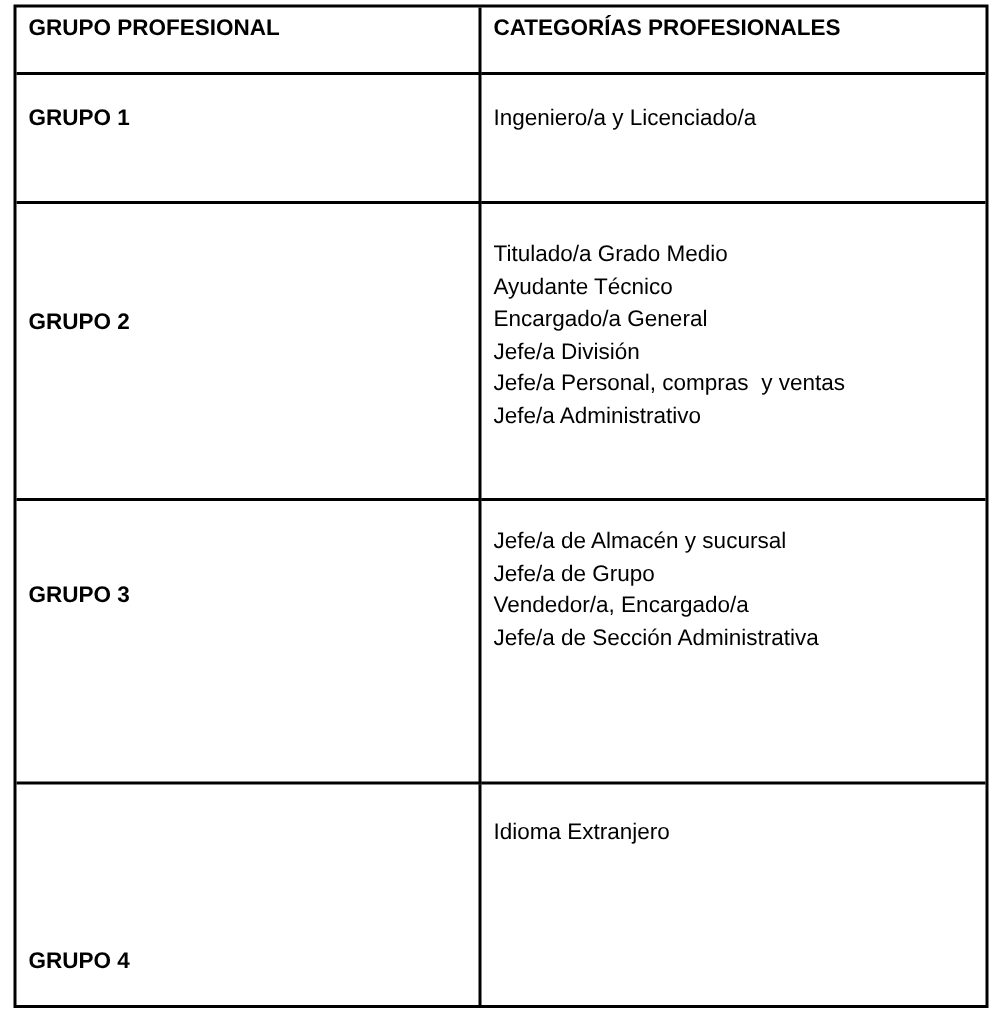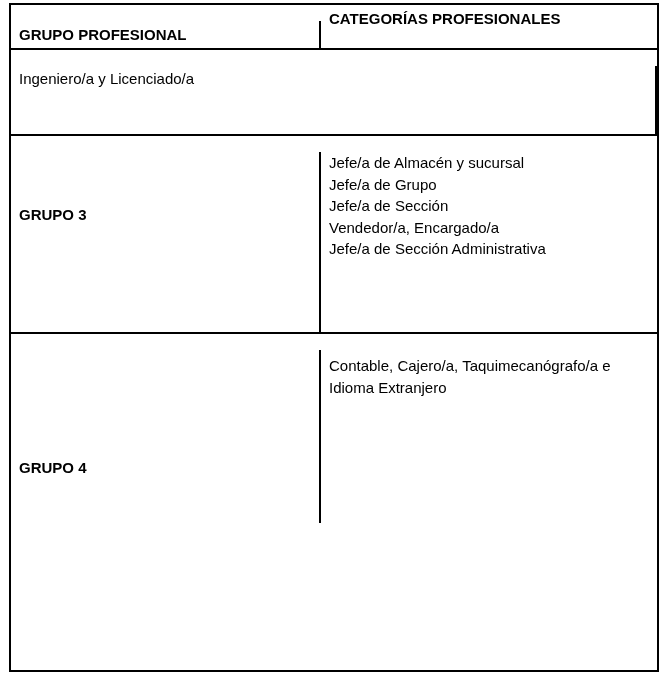--- a/index.html
+++ b/index.html
@@ -22,21 +22,21 @@
     background: #ffffff;
   }
 
   .cell {
     padding-left: 8px;
     padding-right: 6px;
     font-size: 15px;
     line-height: 21.5px;
     overflow: hidden;
   }
-  .cell.left  { border-right: 2px solid #000000; margin-top: 16px; }
+  .cell.left  { border-right: 2px solid #000000; }
   .cell.rb    { border-bottom: 2px solid #000000; }
 
   .hdr   { font-weight: 700; padding-top: 3px; }
   .glbl  { font-weight: 700; }
 
   .r1l, .r1r { padding-top: 18px; }
   .r2l { padding-top: 68px; }
   .r2r { padding-top: 23px; }
   .r3l { padding-top: 52px; }
   .r3r { padding-top: 16px; }
@@ -47,35 +47,42 @@
 </style>
 </head>
 <body>
 
 <div class="page">
   <div class="doc-table">
 
     <div class="cell left rb hdr">GRUPO PROFESIONAL</div>
     <div class="cell rb hdr">CATEGORÍAS PROFESIONALES</div>
 
+    <div class="cell left rb glbl r1l">GRUPO 1</div>
     <div class="cell rb r1r">
       <div class="line">Ingeniero/a y Licenciado/a</div>
     </div>
 
     <div class="cell left rb glbl r2l">GRUPO 2</div>
+    <div class="cell rb r2r">
+      <div class="line">Titulado/a Grado Medio</div>
+      <div class="line">Ayudante Técnico</div>
+      <div class="line">Encargado/a General</div>
+      <div class="line">Jefe/a División</div>
+      <div class="line">Jefe/a Personal, compras  y ventas</div>
+      <div class="line">Jefe/a Administrativo</div>
+    </div>
 
     <div class="cell left rb glbl r3l">GRUPO 3</div>
     <div class="cell rb r3r">
       <div class="line">Jefe/a de Almacén y sucursal</div>
       <div class="line">Jefe/a de Grupo</div>
-      <div class="line">Jefe/a de Sección</div>
       <div class="line">Vendedor/a, Encargado/a</div>
       <div class="line">Jefe/a de Sección Administrativa</div>
     </div>
 
     <div class="cell left glbl r4l">GRUPO 4</div>
     <div class="cell r4r">
-      <div class="line">Contable, Cajero/a, Taquimecanógrafo/a e</div>
       <div class="line">Idioma Extranjero</div>
     </div>
 
   </div>
 </div>
 
 </body></html>

